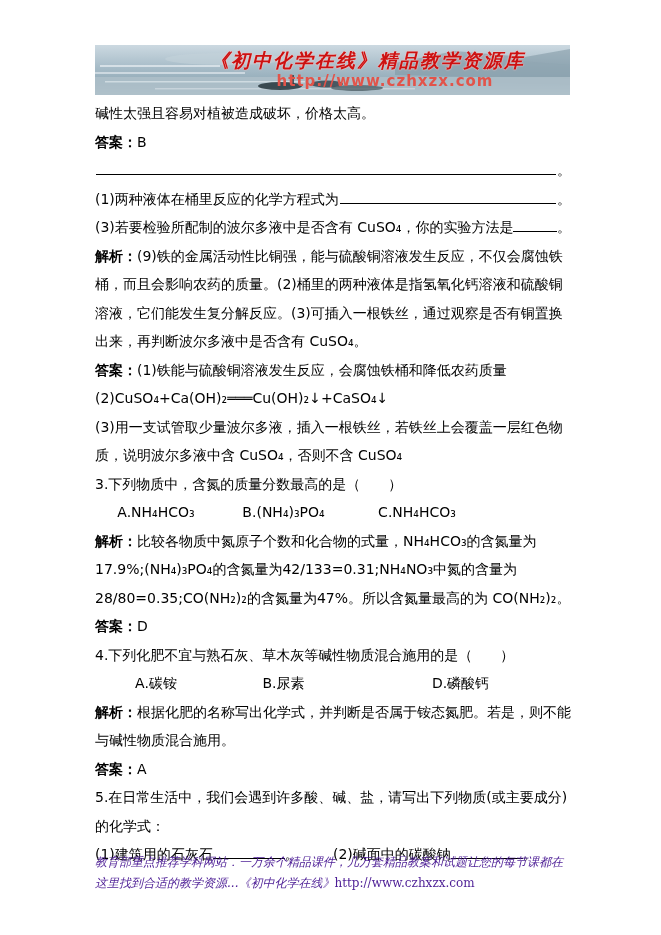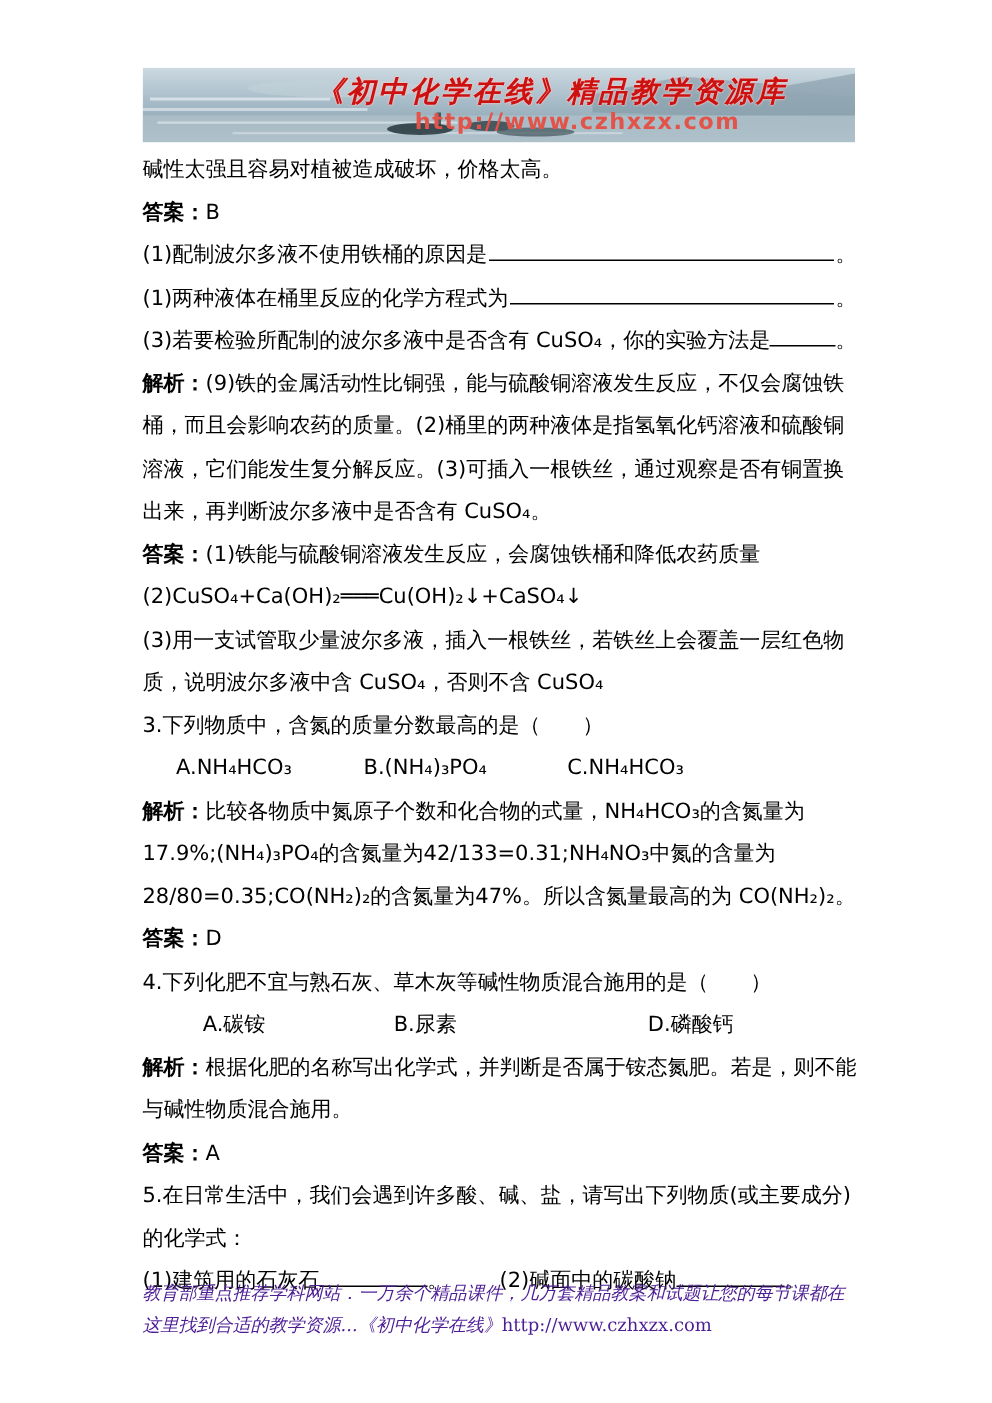--- a/index.html
+++ b/index.html
@@ -74,21 +74,20 @@
   </div>
 
   <div class="content">
 
     <p><span>碱性太强且容易对植被造成破坏，价格太高。</span></p>
 
     <p><span class="b">答案：</span><span>B</span></p>
 
 
     <p class="fill">
-      <span class="txt">(1)配制波尔多液不使用铁桶的原因是</span>
       <span class="blank grow"></span>
       <span>。</span>
     </p>
 
     <p class="fill">
       <span class="txt">(1)两种液体在桶里反应的化学方程式为</span>
       <span class="blank grow"></span>
       <span>。</span>
     </p>
 

